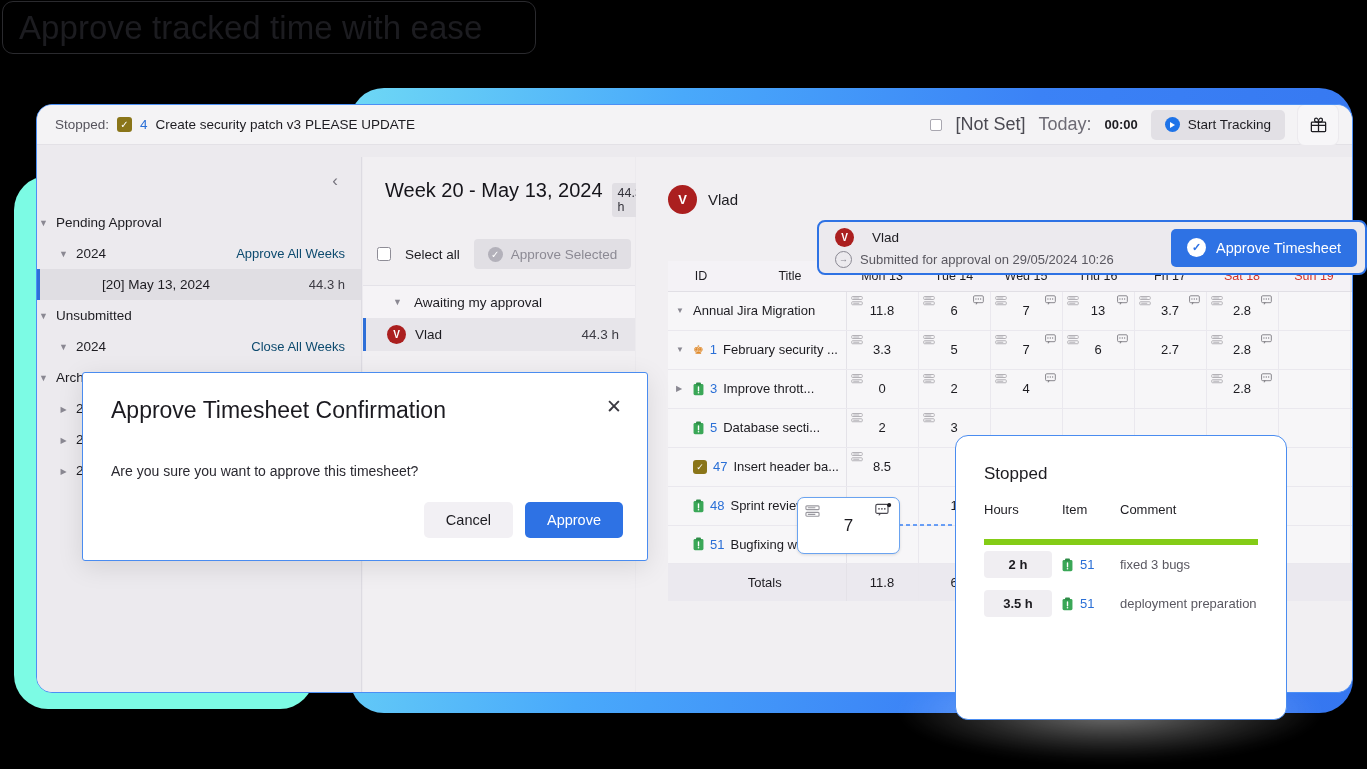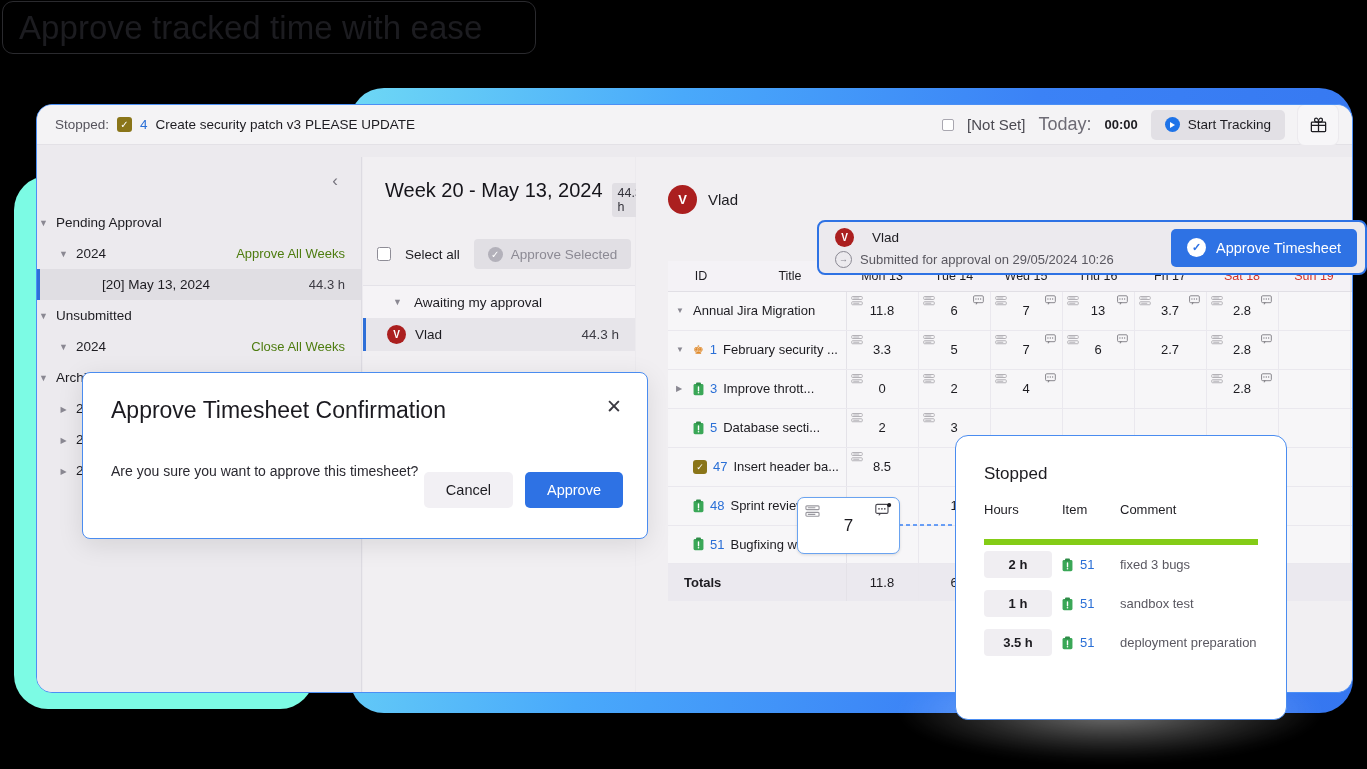--- a/index.html
+++ b/index.html
@@ -53,21 +53,21 @@
   .tb-stopped { color:#55535c; }
   .chk-gold {
     width:15px; height:15px; border-radius:3px; background:#8a7519;
     display:inline-flex; align-items:center; justify-content:center;
     color:#fff; font-size:10px; line-height:1;
   }
   .tb-id { color:#2a6fd6; }
   .tb-title { color:#1d1c21; }
   .tb-right { margin-left:auto; display:flex; align-items:center; gap:13px; padding-right:14px; }
   .chk-empty { width:12px; height:12px; border:1.4px solid #a9a7b0; border-radius:2px; background:#fff; }
-  .notset { color:#4b4a52; font-size:15px; }
+  .notset { color:#4b4a52; font-size:18px; }
   .today-lbl { color:#6d6b75; font-size:18px; }
   .today-val { color:#1d1c21; font-size:13px; font-weight:bold; }
   .start-track {
     display:flex; align-items:center; gap:8px; height:30px; padding:8px 14px;
     background:#e2e0e5; border-radius:5px; font-size:13.5px; color:#1d1c21; cursor:pointer;
   }
   .play-dot {
     width:15px; height:15px; border-radius:50%; background:#1e73e8;
     display:inline-flex; align-items:center; justify-content:center;
   }
@@ -91,21 +91,21 @@
   .tree { position:absolute; top:50px; left:0; width:100%; }
   .tree-row {
     display:flex; align-items:center; height:31px; font-size:13.5px; color:#1d1c21;
     position:relative; padding-right:16px;
   }
   .tree-row .caret { width:13px; margin-right:6px; color:#8a8892; font-size:9px; text-align:center; }
   .caret-down::after { content:"▼"; }
   .caret-right::after { content:"▶"; font-size:8px; }
   .tree-row.sel { background:#e0dee3; }
   .tree-row.sel::before { content:""; position:absolute; left:0; top:0; bottom:0; width:3px; background:#2e6fd8; }
-  .tree-action { margin-left:auto; color:#4d7c0f; font-size:13px; cursor:pointer; }
+  .tree-action { margin-left:auto; color:#0c4a6e; font-size:13px; cursor:pointer; }
   .tree-hours { margin-left:auto; color:#3d3c44; font-size:13px; }
   .ind-1 { padding-left:20px; }
   .ind-2 { padding-left:46px; }
 
   
   .center {
     position:absolute; left:326px; top:52px; width:272px; bottom:0; background:#f1eff2;
   }
   .week-head { padding:22px 0 0 22px; display:flex; align-items:baseline; gap:9px; }
   .week-title { font-size:20px; font-weight:normal; color:#15141a; white-space:nowrap; }
@@ -154,21 +154,21 @@
   .grid th.c-title { width:112px; }
   .grid th.c-day { width:72px; }
   .grid th.c-week { width:60px; background:#e8e6ec; }
   .grid td {
     height:38px; font-size:13px; color:#1d1c21; border-bottom:1px solid #eae8ee;
     border-right:1px solid #eae8ee; text-align:center; position:relative; background:#f7f6f8;
   }
   .grid td.task { text-align:left; padding-left:8px; border-right:1px solid #e4e2e8; }
   .grid td.week { background:#ebe9ef; text-align:right; padding-right:8px; color:#3d3c44; }
   .grid tr.totals td { background:#ebe9ef; font-size:13px; border-bottom:none; }
-  .grid tr.totals td.task { font-weight:bold; padding-left:16px; }
+  .grid tr.totals td.task { font-weight:normal; padding-left:16px;text-align:center; }
 
   .task-inner { display:flex; align-items:center; gap:6px; white-space:nowrap; overflow:hidden; }
   .tcaret { width:11px; color:#8a8892; font-size:8px; flex:none; }
   .tid { color:#2a6fd6; }
   .tname { color:#1d1c21; overflow:hidden; text-overflow:ellipsis; }
   .ico-crown { color:#e08a2b; font-size:12px; }
   .ico-clip { width:11px; height:14px; flex:none; }
   .chk-gold-sm {
     width:14px; height:14px; border-radius:3px; background:#8a7519; color:#fff;
     font-size:9px; display:flex; align-items:center; justify-content:center; flex:none;
@@ -229,28 +229,28 @@
     display:inline-flex; align-items:center; justify-content:center;
     min-width:68px; height:27px; background:#f0eef2; border-radius:4px;
     font-size:13px; color:#1d1c21; font-weight:bold;
   }
   .cm-item { display:flex; align-items:center; gap:7px; }
   .cm-item .num { color:#2a6fd6; font-size:13px; }
   .cm-text { color:#5a5861; font-size:13px; }
 
   
   .dialog {
-    position:absolute; left:82px; top:372px; width:566px; height:167px; z-index:60;
-    background:#fff; border:1.5px solid #4a8cf0; border-radius:8px;
+    position:absolute; left:82px; top:372px; width:566px; height:189px; z-index:60;
+    background:#fff; border:1.5px solid #4a8cf0; border-radius:3px;
     box-shadow:0 6px 26px rgba(0,0,0,.10);
   }
   .dlg-title { position:absolute; left:28px; top:24px; font-size:23px; color:#1b1a20; }
   .dlg-close { position:absolute; right:22px; top:24px; width:22px; height:22px; cursor:pointer; color:#3a3940; font-size:19px; line-height:20px; text-align:center; }
   .dlg-body { position:absolute; left:28px; top:90px; font-size:14px; color:#2a2930; }
-  .dlg-actions { position:absolute; right:24px; bottom:30px; display:flex; gap:12px; }
+  .dlg-actions { position:absolute; right:24px; bottom:22px; display:flex; gap:12px; }
   .btn {
     height:36px; padding:0 22px; border-radius:5px; font-size:14.5px; cursor:pointer;
     display:flex; align-items:center; justify-content:center; border:none;
     font-family:"Liberation Sans", sans-serif;
   }
   .btn-cancel { background:#f2f0f4; color:#1d1c21; }
   .btn-approve { background:#2e72e4; color:#fff; }
 </style>
 </head>
 <body>
@@ -745,35 +745,20 @@
                   <rect x="3.3" y="0.5" width="5.4" height="3" rx="1" fill="#2f8c48"></rect>
                   <path d="M6 5.2v4.2" stroke="#fff" stroke-width="1.5" stroke-linecap="round"></path>
                   <circle cx="6" cy="11.6" r="0.9" fill="#fff"></circle>
                 </svg>
                 <span class="num">51</span>
               </span>
             </td>
             <td><span class="cm-text">fixed 3 bugs</span></td>
           </tr>
           <tr>
-            <td><span class="cm-hours">1 h</span></td>
-            <td>
-              <span class="cm-item">
-                <svg class="ico-clip" viewBox="0 0 12 15">
-                  <rect x="0.6" y="2" width="10.8" height="12.4" rx="1.6" fill="#3aa757"></rect>
-                  <rect x="3.3" y="0.5" width="5.4" height="3" rx="1" fill="#2f8c48"></rect>
-                  <path d="M6 5.2v4.2" stroke="#fff" stroke-width="1.5" stroke-linecap="round"></path>
-                  <circle cx="6" cy="11.6" r="0.9" fill="#fff"></circle>
-                </svg>
-                <span class="num">51</span>
-              </span>
-            </td>
-            <td><span class="cm-text">sandbox test</span></td>
-          </tr>
-          <tr>
             <td><span class="cm-hours">3.5 h</span></td>
             <td>
               <span class="cm-item">
                 <svg class="ico-clip" viewBox="0 0 12 15">
                   <rect x="0.6" y="2" width="10.8" height="12.4" rx="1.6" fill="#3aa757"></rect>
                   <rect x="3.3" y="0.5" width="5.4" height="3" rx="1" fill="#2f8c48"></rect>
                   <path d="M6 5.2v4.2" stroke="#fff" stroke-width="1.5" stroke-linecap="round"></path>
                   <circle cx="6" cy="11.6" r="0.9" fill="#fff"></circle>
                 </svg>
                 <span class="num">51</span>

